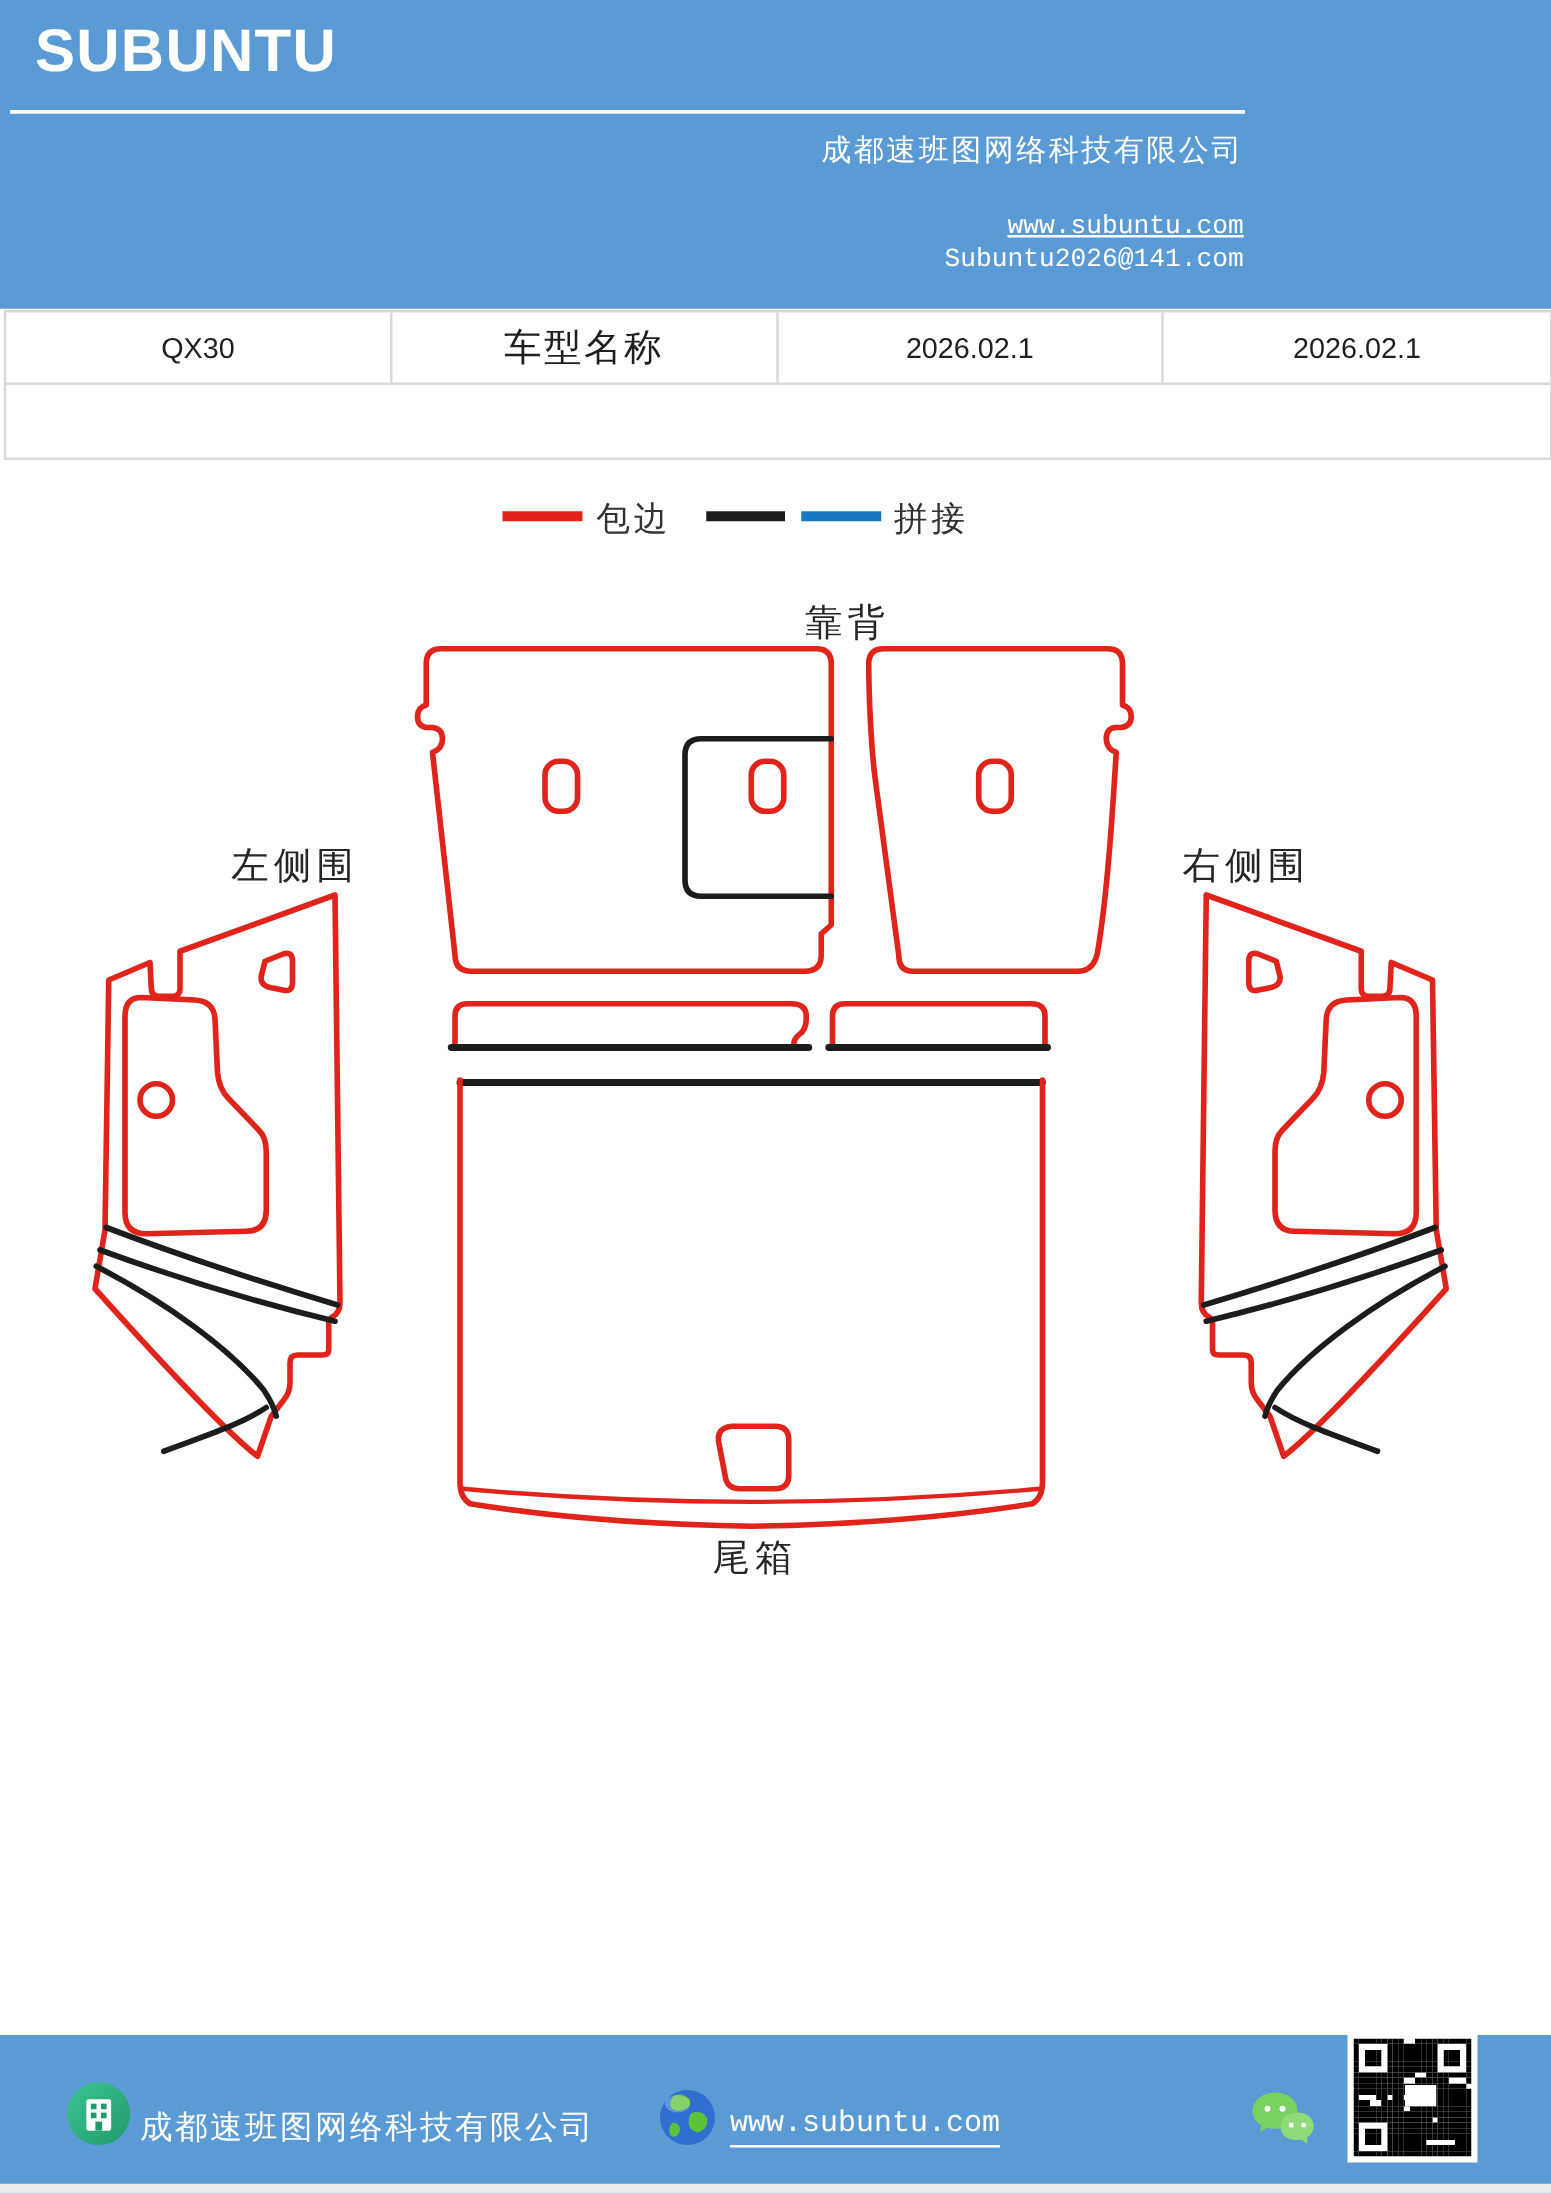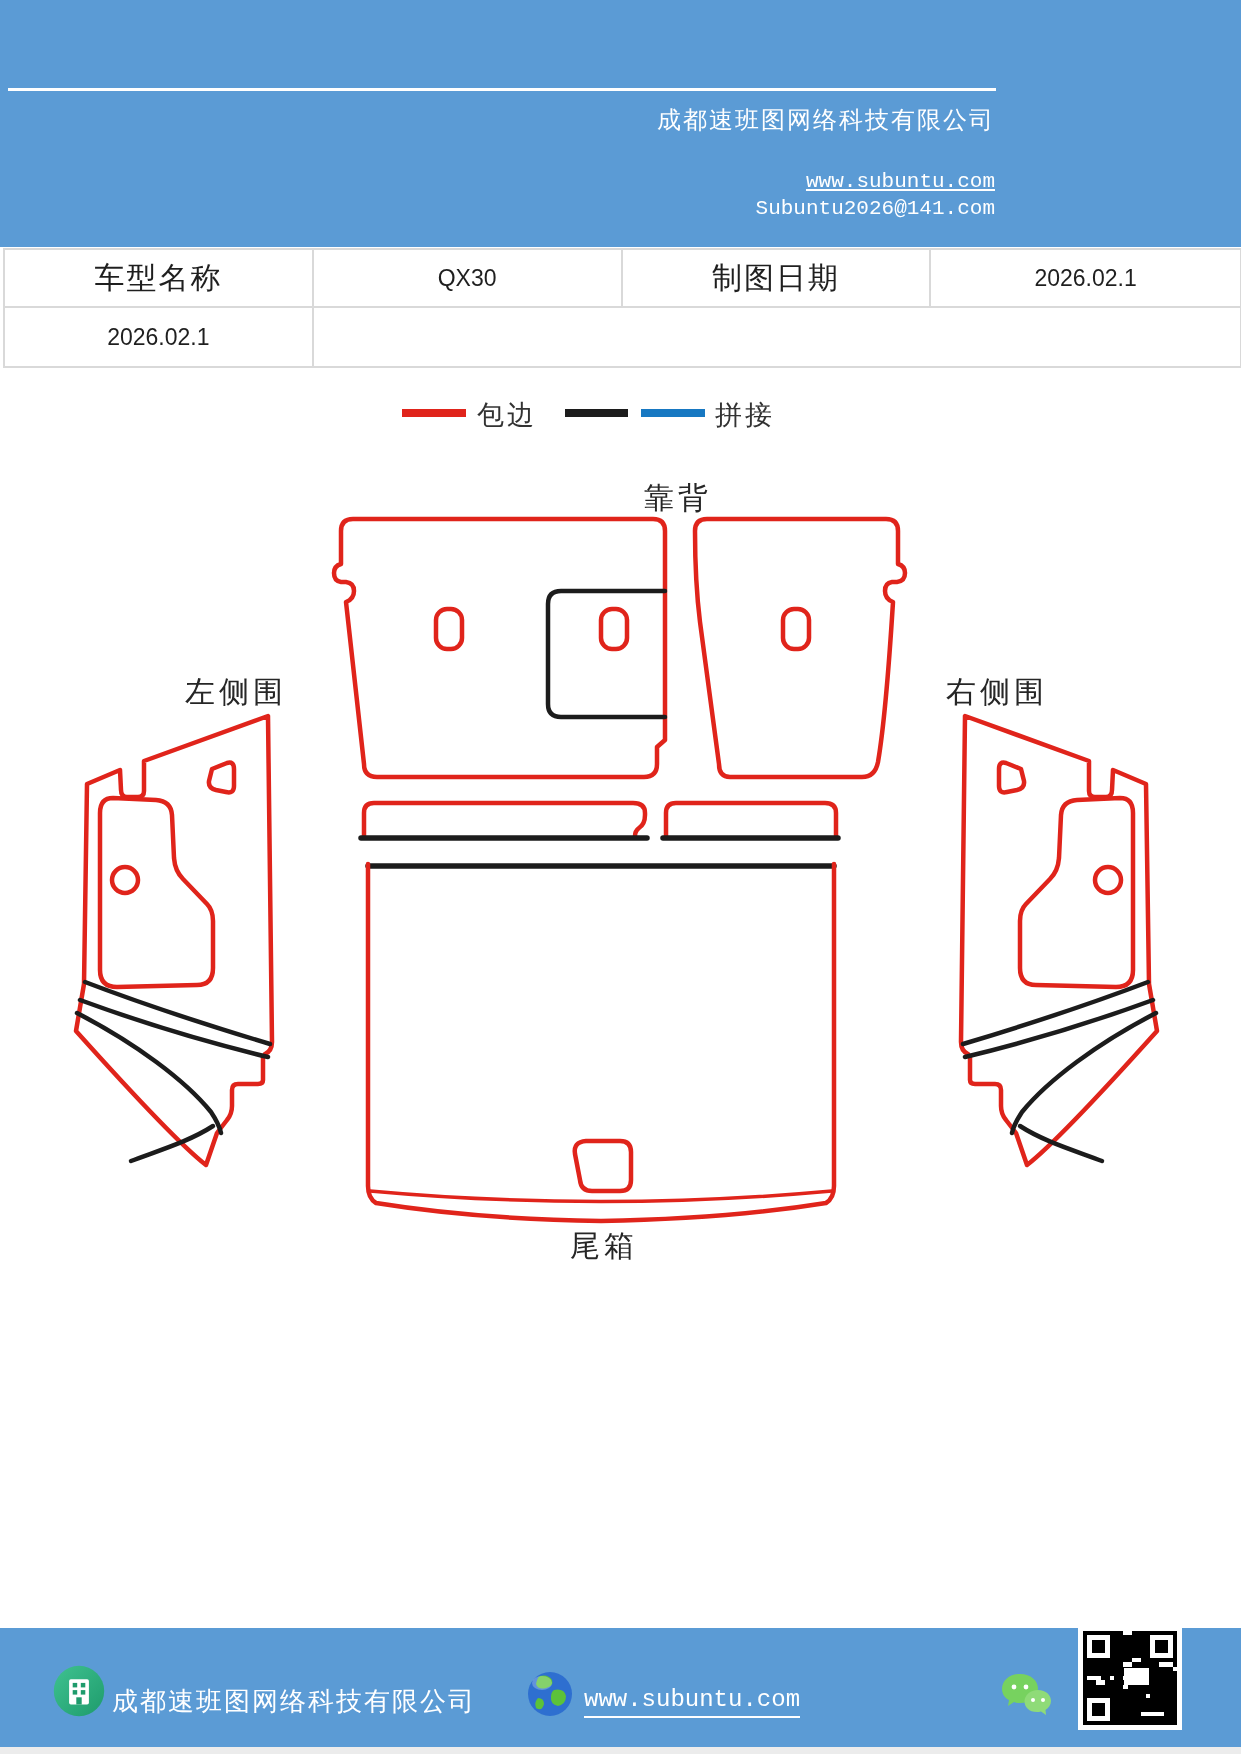--- a/index.html
+++ b/index.html
@@ -61,30 +61,30 @@
   .qm{background:#000000;}
   .qr-logo{position:absolute;left:44%;top:40%;width:24%;height:17%;background:#ffffff;}
   .bottom-strip{position:absolute;left:0;top:1747px;width:1241px;height:7px;background:#ECECEC;}
 </style>
 </head>
 <body>
 
 <div class="page">
 
   <div class="header">
+    <div class="brand">SUBUNTU</div>
     <div class="header-rule"></div>
     <div class="header-company">成都速班图网络科技有限公司</div>
     <div class="header-site">www.subuntu.com</div>
     <div class="header-mail">Subuntu2026@141.com</div>
   </div>
 
   <div class="info-table">
+    <div class="info-cell">QX30</div>
     <div class="info-cell lbl">车型名称</div>
-    <div class="info-cell">QX30</div>
-    <div class="info-cell lbl">制图日期</div>
     <div class="info-cell">2026.02.1</div>
     <div class="info-cell">2026.02.1</div>
   </div>
 
   <svg class="diagram" viewBox="0 0 1241 1754">
 
     <g>
       <line x1="402" y1="413" x2="466" y2="413" stroke="#E0241B" stroke-width="8"></line>
       <text x="477" y="424" class="legend-text">包边</text>
       <line x1="565" y1="413" x2="628" y2="413" stroke="#1C1C1C" stroke-width="8"></line>

